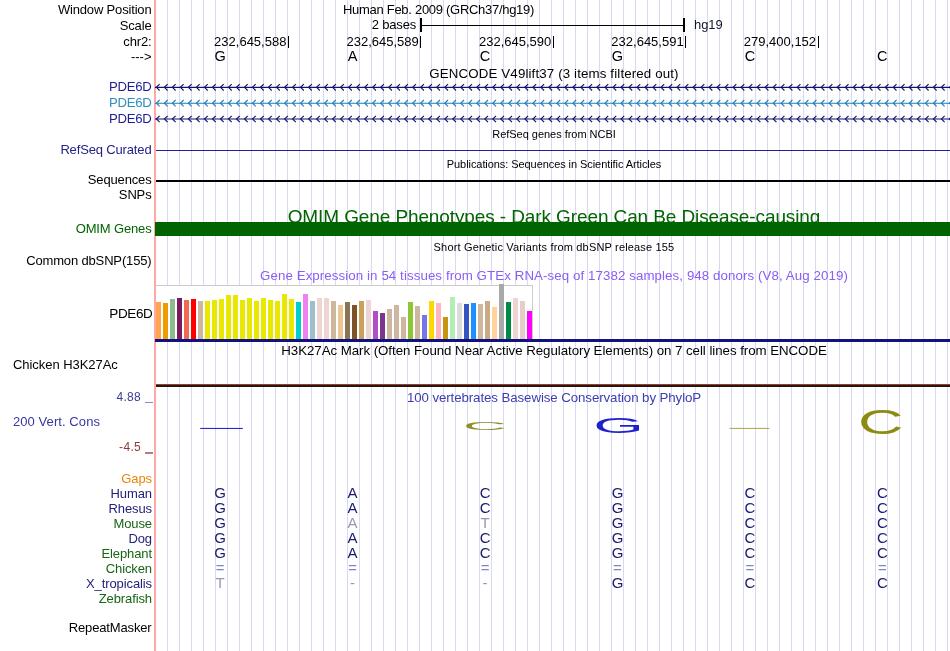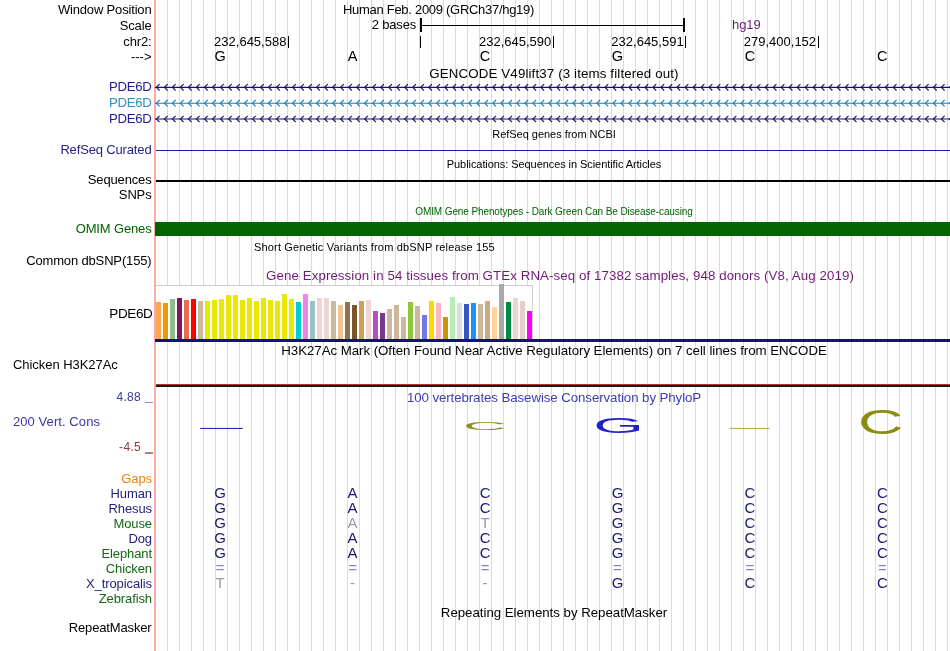--- a/index.html
+++ b/index.html
@@ -70,27 +70,28 @@
     <div class="gl" style="left:899.0px"></div>
     <div class="gl" style="left:911.0px"></div>
     <div class="gl" style="left:923.0px"></div>
     <div class="gl" style="left:935.0px"></div>
     <div class="gl" style="left:947.0px"></div>
 <div style="position:absolute;left:154.2px;top:0px;width:1.7px;height:651px;background:#ffa8a8;"></div>
 <div class="t" style="top:3.0px;font-size:13px;color:#000;letter-spacing:-0.166px;left:-148.5px;width:300px;text-align:right;">Window Position</div>
 <div class="t" style="top:3.0px;font-size:13px;color:#000;letter-spacing:-0.291px;left:343px;">Human Feb. 2009 (GRCh37/hg19)</div>
 <div class="t" style="top:19.0px;font-size:13px;color:#000;letter-spacing:-0.150px;left:-148.5px;width:300px;text-align:right;">Scale</div>
 <div class="t" style="top:18.3px;font-size:13px;color:#000;letter-spacing:-0.190px;left:116px;width:300px;text-align:right;">2 bases</div>
-<div class="t" style="top:17.7px;font-size:13px;color:#701a75;letter-spacing:-0.054px;left:732px;">hg19</div>
+<div class="t" style="top:17.7px;font-size:13px;color:#0f172a;letter-spacing:-0.054px;left:694px;">hg19</div>
 <div style="position:absolute;left:420.4px;top:18px;width:1.2px;height:14px;background:#000;"></div>
 <div style="position:absolute;left:683.4px;top:18px;width:1.2px;height:14px;background:#000;"></div>
 <div style="position:absolute;left:420.4px;top:24.5px;width:264px;height:1.1px;background:#000;"></div>
 <div class="t" style="top:35.0px;font-size:13px;color:#000;letter-spacing:-0.150px;left:-148.5px;width:300px;text-align:right;">chr2:</div>
 <div class="t" style="top:35.0px;font-size:13px;color:#000;left:-13.600000000000023px;width:300px;text-align:right;">232,645,588</div>
 <div style="position:absolute;left:287.9px;top:35.5px;width:1.2px;height:12.5px;background:#000;"></div>
+<div class="t" style="top:35.0px;font-size:13px;color:#000;left:118.81999999999994px;width:300px;text-align:right;">232,645,589</div>
 <div style="position:absolute;left:420.3px;top:35.5px;width:1.2px;height:12.5px;background:#000;"></div>
 <div class="t" style="top:35.0px;font-size:13px;color:#000;left:251.24px;width:300px;text-align:right;">232,645,590</div>
 <div style="position:absolute;left:552.7px;top:35.5px;width:1.2px;height:12.5px;background:#000;"></div>
 <div class="t" style="top:35.0px;font-size:13px;color:#000;left:383.65999999999997px;width:300px;text-align:right;">232,645,591</div>
 <div style="position:absolute;left:685.2px;top:35.5px;width:1.2px;height:12.5px;background:#000;"></div>
 <div class="t" style="top:35.0px;font-size:13px;color:#000;left:516.0799999999999px;width:300px;text-align:right;">279,400,152</div>
 <div style="position:absolute;left:817.6px;top:35.5px;width:1.2px;height:12.5px;background:#000;"></div>
 <div class="t" style="top:49.5px;font-size:13px;color:#000;left:-148.5px;width:300px;text-align:right;">---&gt;</div>
 <div class="t" style="top:48.7px;font-size:14.5px;color:#000;left:-79.80000000000001px;width:600px;text-align:center;">G</div>
 <div class="t" style="top:48.7px;font-size:14.5px;color:#000;left:52.60000000000002px;width:600px;text-align:center;">A</div>
@@ -110,26 +111,26 @@
       <line x1="0" y1="39.0" x2="795" y2="39.0" stroke="#14146e" stroke-width="1.15"></line>
       <path d="M4.6,35.8 L1.4,39.0 L4.6,42.2 M12.6,35.8 L9.4,39.0 L12.6,42.2 M20.6,35.8 L17.4,39.0 L20.6,42.2 M28.6,35.8 L25.4,39.0 L28.6,42.2 M36.6,35.8 L33.4,39.0 L36.6,42.2 M44.6,35.8 L41.4,39.0 L44.6,42.2 M52.7,35.8 L49.5,39.0 L52.7,42.2 M60.7,35.8 L57.5,39.0 L60.7,42.2 M68.7,35.8 L65.5,39.0 L68.7,42.2 M76.7,35.8 L73.5,39.0 L76.7,42.2 M84.7,35.8 L81.5,39.0 L84.7,42.2 M92.7,35.8 L89.5,39.0 L92.7,42.2 M100.7,35.8 L97.5,39.0 L100.7,42.2 M108.7,35.8 L105.5,39.0 L108.7,42.2 M116.7,35.8 L113.5,39.0 L116.7,42.2 M124.8,35.8 L121.5,39.0 L124.8,42.2 M132.8,35.8 L129.6,39.0 L132.8,42.2 M140.8,35.8 L137.6,39.0 L140.8,42.2 M148.8,35.8 L145.6,39.0 L148.8,42.2 M156.8,35.8 L153.6,39.0 L156.8,42.2 M164.8,35.8 L161.6,39.0 L164.8,42.2 M172.8,35.8 L169.6,39.0 L172.8,42.2 M180.8,35.8 L177.6,39.0 L180.8,42.2 M188.8,35.8 L185.6,39.0 L188.8,42.2 M196.8,35.8 L193.6,39.0 L196.8,42.2 M204.8,35.8 L201.7,39.0 L204.8,42.2 M212.9,35.8 L209.7,39.0 L212.9,42.2 M220.9,35.8 L217.7,39.0 L220.9,42.2 M228.9,35.8 L225.7,39.0 L228.9,42.2 M236.9,35.8 L233.7,39.0 L236.9,42.2 M244.9,35.8 L241.7,39.0 L244.9,42.2 M252.9,35.8 L249.7,39.0 L252.9,42.2 M260.9,35.8 L257.7,39.0 L260.9,42.2 M268.9,35.8 L265.7,39.0 L268.9,42.2 M276.9,35.8 L273.7,39.0 L276.9,42.2 M284.9,35.8 L281.7,39.0 L284.9,42.2 M293.0,35.8 L289.8,39.0 L293.0,42.2 M301.0,35.8 L297.8,39.0 L301.0,42.2 M309.0,35.8 L305.8,39.0 L309.0,42.2 M317.0,35.8 L313.8,39.0 L317.0,42.2 M325.0,35.8 L321.8,39.0 L325.0,42.2 M333.0,35.8 L329.8,39.0 L333.0,42.2 M341.0,35.8 L337.8,39.0 L341.0,42.2 M349.0,35.8 L345.8,39.0 L349.0,42.2 M357.0,35.8 L353.8,39.0 L357.0,42.2 M365.0,35.8 L361.8,39.0 L365.0,42.2 M373.1,35.8 L369.9,39.0 L373.1,42.2 M381.1,35.8 L377.9,39.0 L381.1,42.2 M389.1,35.8 L385.9,39.0 L389.1,42.2 M397.1,35.8 L393.9,39.0 L397.1,42.2 M405.1,35.8 L401.9,39.0 L405.1,42.2 M413.1,35.8 L409.9,39.0 L413.1,42.2 M421.1,35.8 L417.9,39.0 L421.1,42.2 M429.1,35.8 L425.9,39.0 L429.1,42.2 M437.1,35.8 L433.9,39.0 L437.1,42.2 M445.1,35.8 L441.9,39.0 L445.1,42.2 M453.2,35.8 L450.0,39.0 L453.2,42.2 M461.2,35.8 L458.0,39.0 L461.2,42.2 M469.2,35.8 L466.0,39.0 L469.2,42.2 M477.2,35.8 L474.0,39.0 L477.2,42.2 M485.2,35.8 L482.0,39.0 L485.2,42.2 M493.2,35.8 L490.0,39.0 L493.2,42.2 M501.2,35.8 L498.0,39.0 L501.2,42.2 M509.2,35.8 L506.0,39.0 L509.2,42.2 M517.2,35.8 L514.0,39.0 L517.2,42.2 M525.2,35.8 L522.0,39.0 L525.2,42.2 M533.3,35.8 L530.1,39.0 L533.3,42.2 M541.3,35.8 L538.1,39.0 L541.3,42.2 M549.3,35.8 L546.1,39.0 L549.3,42.2 M557.3,35.8 L554.1,39.0 L557.3,42.2 M565.3,35.8 L562.1,39.0 L565.3,42.2 M573.3,35.8 L570.1,39.0 L573.3,42.2 M581.3,35.8 L578.1,39.0 L581.3,42.2 M589.3,35.8 L586.1,39.0 L589.3,42.2 M597.3,35.8 L594.1,39.0 L597.3,42.2 M605.4,35.8 L602.1,39.0 L605.4,42.2 M613.4,35.8 L610.2,39.0 L613.4,42.2 M621.4,35.8 L618.2,39.0 L621.4,42.2 M629.4,35.8 L626.2,39.0 L629.4,42.2 M637.4,35.8 L634.2,39.0 L637.4,42.2 M645.4,35.8 L642.2,39.0 L645.4,42.2 M653.4,35.8 L650.2,39.0 L653.4,42.2 M661.4,35.8 L658.2,39.0 L661.4,42.2 M669.4,35.8 L666.2,39.0 L669.4,42.2 M677.4,35.8 L674.2,39.0 L677.4,42.2 M685.5,35.8 L682.2,39.0 L685.5,42.2 M693.5,35.8 L690.3,39.0 L693.5,42.2 M701.5,35.8 L698.3,39.0 L701.5,42.2 M709.5,35.8 L706.3,39.0 L709.5,42.2 M717.5,35.8 L714.3,39.0 L717.5,42.2 M725.5,35.8 L722.3,39.0 L725.5,42.2 M733.5,35.8 L730.3,39.0 L733.5,42.2 M741.5,35.8 L738.3,39.0 L741.5,42.2 M749.5,35.8 L746.3,39.0 L749.5,42.2 M757.5,35.8 L754.3,39.0 L757.5,42.2 M765.5,35.8 L762.3,39.0 L765.5,42.2 M773.6,35.8 L770.4,39.0 L773.6,42.2 M781.6,35.8 L778.4,39.0 L781.6,42.2 M789.6,35.8 L786.4,39.0 L789.6,42.2 M797.6,35.8 L794.4,39.0 L797.6,42.2" fill="none" stroke="#14146e" stroke-width="1.15"></path>
     </svg>
 <div class="t" style="top:129.0px;font-size:11px;color:#000;letter-spacing:-0.027px;left:254px;width:600px;text-align:center;">RefSeq genes from NCBI</div>
 <div class="t" style="top:142.5px;font-size:13px;color:#222288;letter-spacing:-0.150px;left:-148.5px;width:300px;text-align:right;">RefSeq Curated</div>
 <div style="position:absolute;left:155.5px;top:149.7px;width:794.5px;height:1.6px;background:#202090;"></div>
 <div class="t" style="top:159.3px;font-size:11px;color:#000;letter-spacing:-0.071px;left:254px;width:600px;text-align:center;">Publications: Sequences in Scientific Articles</div>
 <div class="t" style="top:172.5px;font-size:13px;color:#000;letter-spacing:-0.150px;left:-148.5px;width:300px;text-align:right;">Sequences</div>
 <div style="position:absolute;left:155.5px;top:180px;width:794.5px;height:1.8px;background:#000;"></div>
 <div class="t" style="top:187.5px;font-size:13px;color:#000;letter-spacing:-0.150px;left:-148.5px;width:300px;text-align:right;">SNPs</div>
-<div class="t" style="top:206.7px;font-size:10px;color:#006400;letter-spacing:-0.107px;left:254px;width:600px;text-align:center;">OMIM Gene Phenotypes - Dark Green Can Be Disease-causing</div>
+<div class="t" style="top:206.7px;font-size:19px;color:#006400;letter-spacing:-0.107px;left:254px;width:600px;text-align:center;">OMIM Gene Phenotypes - Dark Green Can Be Disease-causing</div>
 <div class="t" style="top:221.5px;font-size:13px;color:#006400;letter-spacing:-0.150px;left:-148.5px;width:300px;text-align:right;">OMIM Genes</div>
 <div style="position:absolute;left:155px;top:222px;width:795px;height:13.5px;background:#006400;"></div>
-<div class="t" style="top:241.5px;font-size:11px;color:#000;letter-spacing:0.170px;left:254px;width:600px;text-align:left;">Short Genetic Variants from dbSNP release 155</div>
+<div class="t" style="top:241.5px;font-size:11px;color:#000;letter-spacing:0.170px;left:254px;width:600px;text-align:center;">Short Genetic Variants from dbSNP release 155</div>
 <div class="t" style="top:254.0px;font-size:13px;color:#000;letter-spacing:-0.150px;left:-148.5px;width:300px;text-align:right;">Common dbSNP(155)</div>
-<div class="t" style="top:268.7px;font-size:13.3px;color:#701a75;letter-spacing:0.085px;left:254px;width:600px;text-align:right;">Gene Expression in 54 tissues from GTEx RNA-seq of 17382 samples, 948 donors (V8, Aug 2019)</div>
+<div class="t" style="top:268.7px;font-size:13.3px;color:#8b5cf6;letter-spacing:0.085px;left:254px;width:600px;text-align:center;">Gene Expression in 54 tissues from GTEx RNA-seq of 17382 samples, 948 donors (V8, Aug 2019)</div>
 <div class="t" style="top:306.6px;font-size:13.5px;color:#000;letter-spacing:-0.350px;left:-147.5px;width:300px;text-align:right;">PDE6D</div>
 <div style="position:absolute;left:155.5px;top:284.5px;width:377px;height:54.2px;background:#fff;border-top:1px solid #ccc;border-right:1px solid #ccc;box-sizing:border-box"></div>
 <div style="position:absolute;left:156.2px;top:302px;width:4.9px;height:36.6px;background:#FFA54F"></div>
     <div style="position:absolute;left:163.2px;top:303px;width:4.9px;height:35.6px;background:#EE9A00"></div>
     <div style="position:absolute;left:170.2px;top:299px;width:4.9px;height:39.6px;background:#8FBC8F"></div>
     <div style="position:absolute;left:177.2px;top:298px;width:4.9px;height:40.6px;background:#791A5F"></div>
     <div style="position:absolute;left:184.2px;top:300px;width:4.9px;height:38.6px;background:#EE6A50"></div>
     <div style="position:absolute;left:191.1px;top:299px;width:4.9px;height:39.6px;background:#FF0000"></div>
     <div style="position:absolute;left:198.1px;top:301px;width:4.9px;height:37.6px;background:#CDB79E"></div>
     <div style="position:absolute;left:205.1px;top:301px;width:4.9px;height:37.6px;background:#E8E800"></div>
@@ -241,14 +242,13 @@
 <div class="t" style="top:545.3px;font-size:15px;color:#1a1a70;left:449.9px;width:600px;text-align:center;">C</div>
 <div class="t" style="top:560.3px;font-size:15px;color:#7e88bc;left:449.9px;width:600px;text-align:center;">=</div>
 <div class="t" style="top:575.3px;font-size:15px;color:#1a1a70;left:449.9px;width:600px;text-align:center;">C</div>
 <div class="t" style="top:485.3px;font-size:15px;color:#1a1a70;left:582.3px;width:600px;text-align:center;">C</div>
 <div class="t" style="top:500.3px;font-size:15px;color:#1a1a70;left:582.3px;width:600px;text-align:center;">C</div>
 <div class="t" style="top:515.3px;font-size:15px;color:#1a1a70;left:582.3px;width:600px;text-align:center;">C</div>
 <div class="t" style="top:530.3px;font-size:15px;color:#1a1a70;left:582.3px;width:600px;text-align:center;">C</div>
 <div class="t" style="top:545.3px;font-size:15px;color:#1a1a70;left:582.3px;width:600px;text-align:center;">C</div>
 <div class="t" style="top:560.3px;font-size:15px;color:#7e88bc;left:582.3px;width:600px;text-align:center;">=</div>
 <div class="t" style="top:575.3px;font-size:15px;color:#1a1a70;left:582.3px;width:600px;text-align:center;">C</div>
-<div class="t" style="top:606.2px;font-size:13.3px;color:#000;letter-spacing:-0.038px;left:254px;width:600px;text-align:center;">Repeating Elements by RepeatMasker</div>
 <div class="t" style="top:620.5px;font-size:13px;color:#000;letter-spacing:-0.150px;left:-148.5px;width:300px;text-align:right;">RepeatMasker</div>
 </div>
 </body></html>

